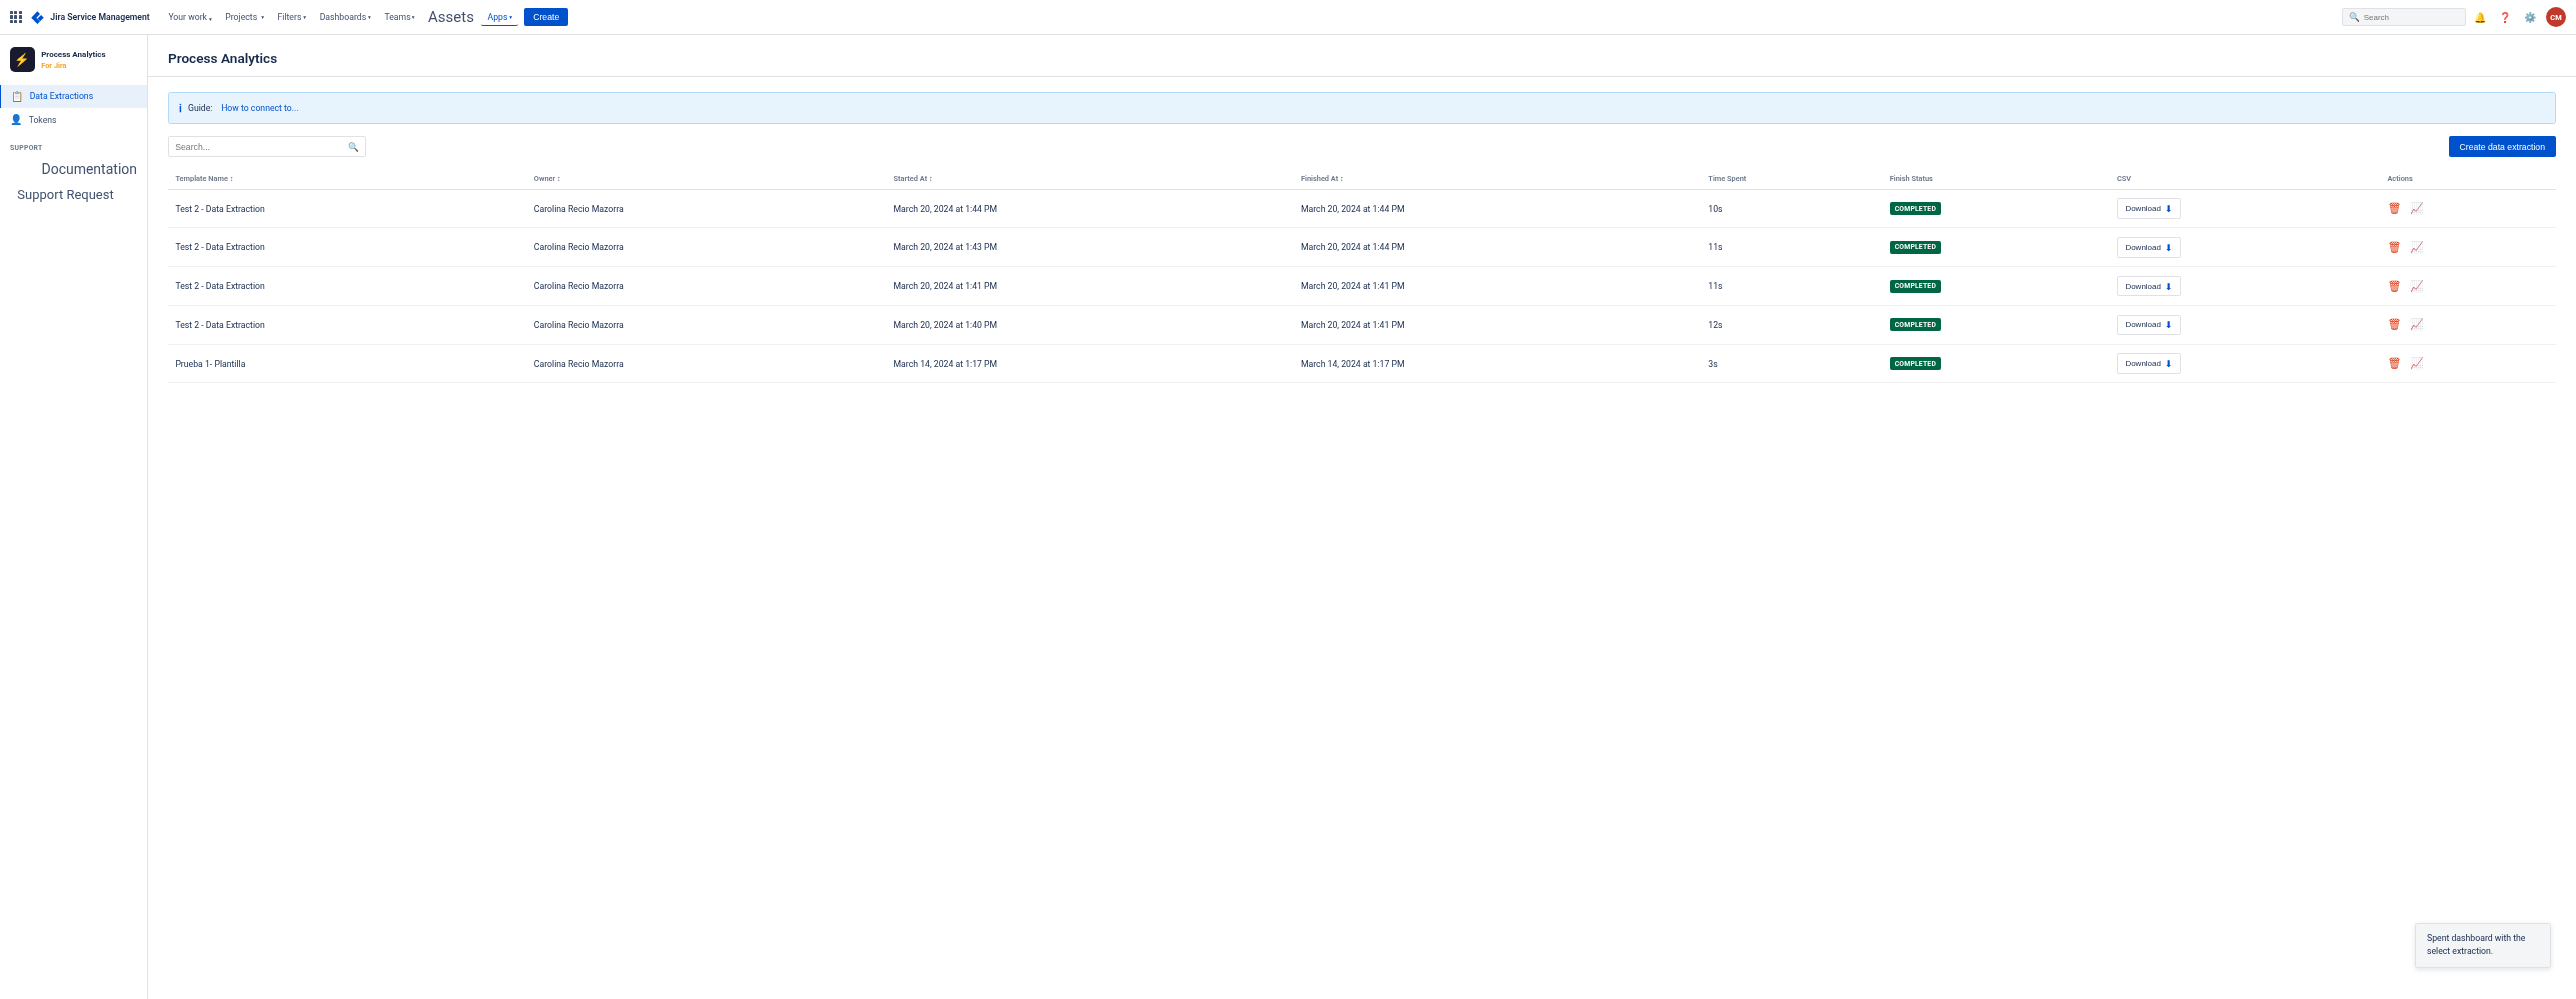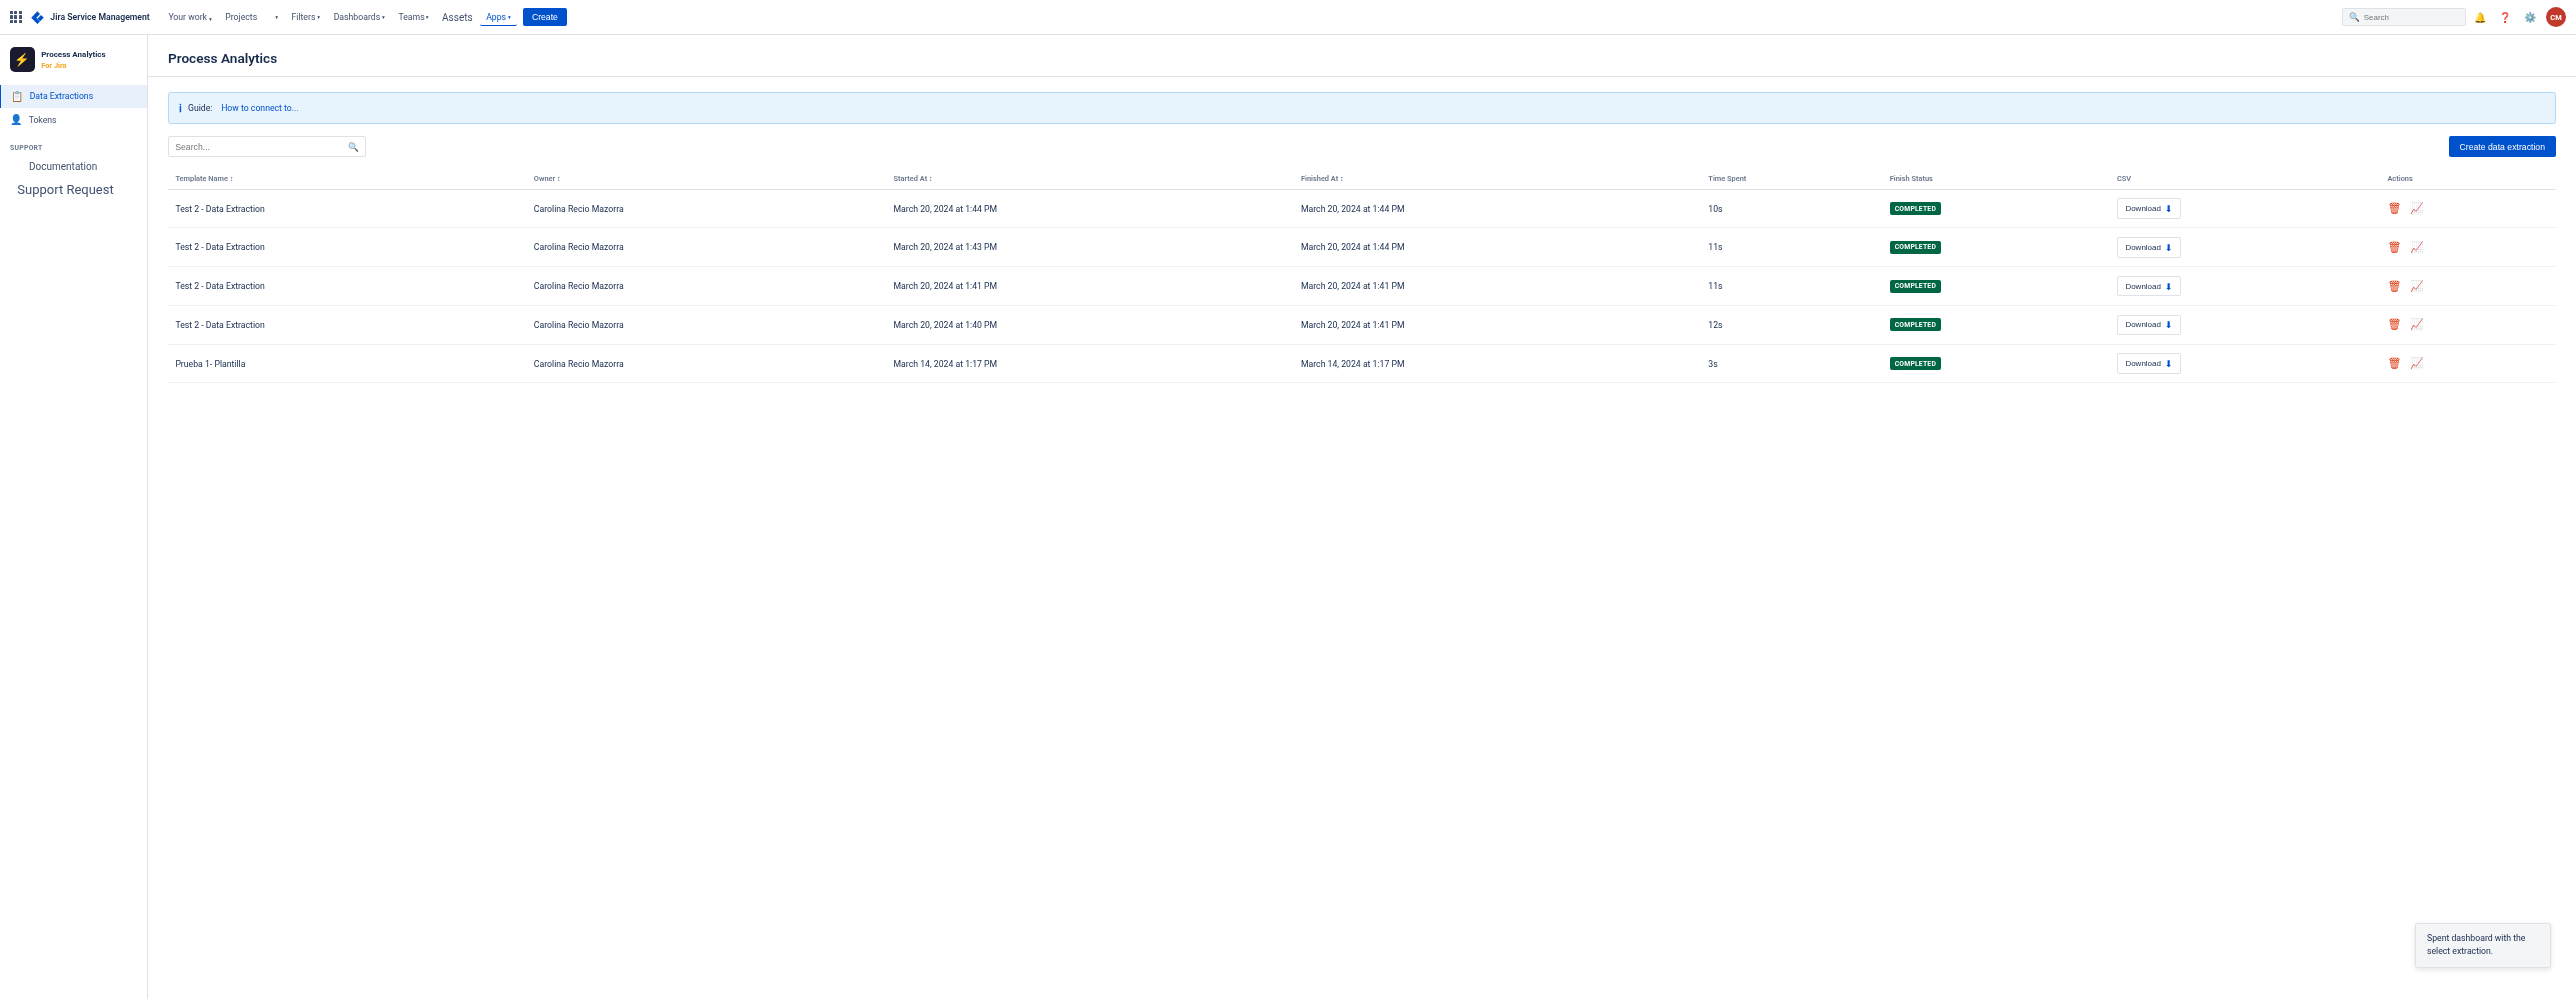--- a/index.html
+++ b/index.html
@@ -29,37 +29,37 @@
       <path d="M11.75 2L2 12.25 11.75 22.5l4.25-4.25-5.75-6 5.75-5.75L11.75 2zm4.5 4.5L22 12.25l-5.75 5.75-4.25-4.25 5.75-5.75-1.5-1.5z"></path>
     </svg>
     <span style="font-size:8.7px;font-weight:600;color:#172b4d;">Jira Service Management</span>
   </div>
 
   <div style="display:flex;align-items:center;gap:1.2px;flex:1;">
     <div style="padding:3.7px 6.2px;font-size:8.7px;color:#42526e;cursor:pointer;border-radius:1.9px;display:flex;align-items:flex-end;gap:1.9px;">
       <span>Your work</span>
         <span style="font-size:5.6px;">▾</span>
     </div>
-    <div style="padding:3.7px 6.2px;font-size:8.7px;color:#42526e;cursor:pointer;border-radius:1.9px;display:flex;align-items:center;gap:18px;">
+    <div style="padding:3.7px 6.2px;font-size:8.7px;color:#42526e;cursor:pointer;border-radius:1.9px;display:flex;align-items:center;gap:4px;">
       <span>Projects</span>
         <span style="font-size:5.6px;">▾</span>
     </div>
     <div style="padding:3.7px 6.2px;font-size:8.7px;color:#42526e;cursor:pointer;border-radius:1.9px;display:flex;align-items:center;gap:1.9px;">
       <span>Filters</span>
         <span style="font-size:5.6px;">▾</span>
     </div>
     <div style="padding:3.7px 6.2px;font-size:8.7px;color:#42526e;cursor:pointer;border-radius:1.9px;display:flex;align-items:center;gap:1.9px;">
       <span>Dashboards</span>
         <span style="font-size:5.6px;">▾</span>
     </div>
     <div style="padding:3.7px 6.2px;font-size:8.7px;color:#42526e;cursor:pointer;border-radius:1.9px;display:flex;align-items:center;gap:1px;">
       <span>Teams</span>
         <span style="font-size:5.6px;">▾</span>
     </div>
-    <div style="padding:3.7px 6.2px;font-size:10px;color:#42526e;cursor:pointer;border-radius:1.9px;">
+    <div style="padding:3.7px 6.2px;font-size:15px;color:#42526e;cursor:pointer;border-radius:1.9px;">
       <span>Assets</span>
     </div>
     <div style="padding:3.7px 6.2px;font-size:8.7px;color:#0052cc;cursor:pointer;border-radius:1.9px;display:flex;align-items:center;gap:1.9px;border-bottom:1.2px solid #0052cc;">
       <span>Apps</span>
         <span style="font-size:5.6px;">▾</span>
     </div>
     <button style="background:#0052cc;color:#fff;border:none;border-radius:1.9px;padding:4.3px 8.7px;font-size:8.7px;font-weight:500;cursor:pointer;margin-left:5px;">Create</button>
   </div>
 
   <div style="display:flex;align-items:center;gap:5px;margin-left:auto;">
@@ -92,21 +92,21 @@
       <span>Data Extractions</span>
     </div>
 
     <div style="display:flex;align-items:center;gap:6.2px;padding:6.2px 10px;cursor:pointer;font-size:8.7px;color:#42526e;">
       <span style="font-size:10px;">👤</span>
       <span>Tokens</span>
     </div>
 
     <div style="font-size:6.8px;font-weight:700;color:#6b778c;text-transform:uppercase;padding:12.4px 10px 3.7px;letter-spacing:0.3px;">SUPPORT</div>
 
-    <div style="padding:5px 10px 5px 29px;cursor:pointer;font-size:10px;color:#42526e;">Documentation</div>
+    <div style="padding:5px 10px 5px 7px;cursor:pointer;font-size:14px;color:#42526e;text-align:right;">Documentation</div>
     <div style="padding:5px 10px 5px 17.3px;cursor:pointer;font-size:13px;color:#42526e;">Support Request</div>
   </aside>
 
   <main style="flex:1;overflow-y:auto;background:#fff;">
     <div style="padding:15px 20px 10px;font-size:13.6px;font-weight:600;color:#172b4d;border-bottom:0.6px solid #dfe1e6;">Process Analytics</div>
 
     <div style="padding:15px 20px;">
 
       <div style="background:#e8f4fd;border:0.6px solid #b3d9f7;border-radius:2.5px;padding:7.4px 10px;display:flex;align-items:center;gap:6.2px;margin-bottom:12.4px;font-size:8.7px;">
         <span style="color:#0052cc;font-size:11px;font-weight:700;">ℹ</span>

